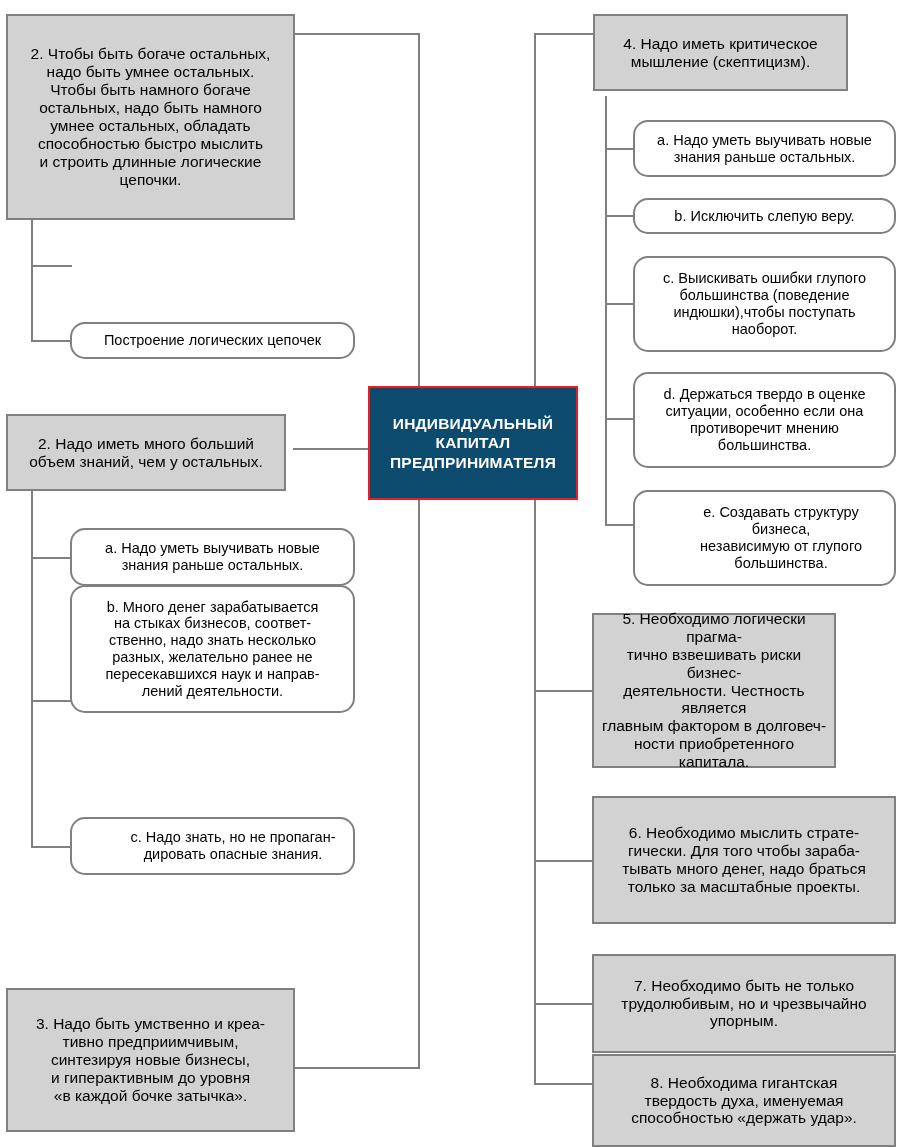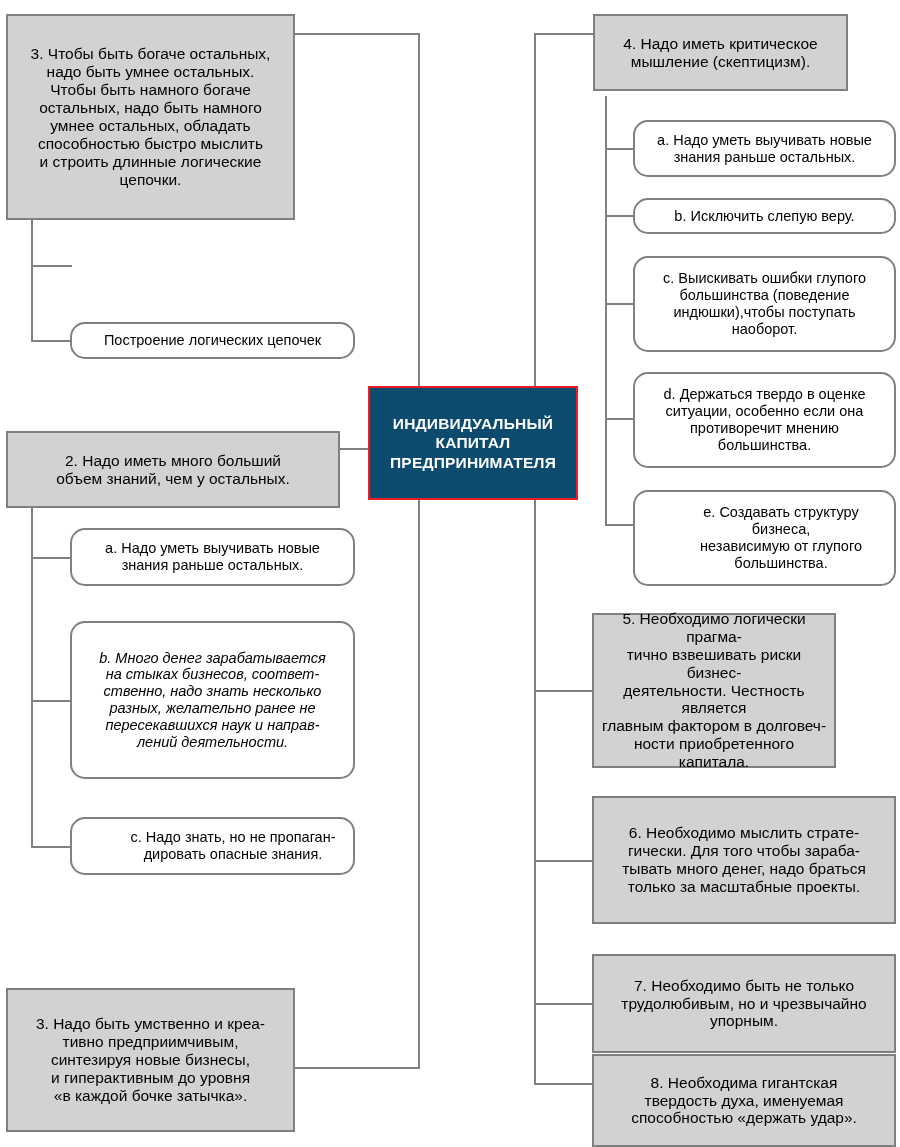--- a/index.html
+++ b/index.html
@@ -89,46 +89,46 @@
   <div class="line v" style="left:605px; top:96px; height:429px;"></div>
   <div class="line h" style="left:605px; top:148px; width:30px;"></div>
   <div class="line h" style="left:605px; top:215px; width:30px;"></div>
   <div class="line h" style="left:605px; top:303px; width:30px;"></div>
   <div class="line h" style="left:605px; top:418px; width:30px;"></div>
   <div class="line h" style="left:605px; top:524px; width:30px;"></div>
 
   <div class="line h" style="left:345px; top:448px; width:0px;"></div>
 
   <div class="node main-node" style="left:6px; top:14px; width:289px; height:206px;">
-    <span class="txt">3. Чтобы быть богаче остальных,
+    <span class="txt">2. Чтобы быть богаче остальных,
 надо быть умнее остальных.
 Чтобы быть намного богаче
 остальных, надо быть намного
 умнее остальных, обладать
 способностью быстро мыслить
 и строить длинные логические
 цепочки.</span>
   </div>
 
 
   <div class="node sub-node" style="left:70px; top:322px; width:285px; height:37px;">
     <span class="txt">Построение логических цепочек</span>
   </div>
 
-  <div class="node main-node" style="left:6px; top:431px; width:334px; height:77px;">
+  <div class="node main-node" style="left:6px; top:414px; width:280px; height:77px;">
     <span class="txt">2. Надо иметь много больший
 объем знаний, чем у остальных.</span>
   </div>
 
   <div class="node sub-node" style="left:70px; top:528px; width:285px; height:58px;">
     <span class="txt">a. Надо уметь выучивать новые
 знания раньше остальных.</span>
   </div>
 
-  <div class="node sub-node" style="left:70px; top:621px; width:285px; height:158px;font-style:italic;">
+  <div class="node sub-node" style="left:70px; top:585px; width:285px; height:128px;">
     <span class="txt">b. Много денег зарабатывается
 на стыках бизнесов, соответ-
 ственно, надо знать несколько
 разных, желательно ранее не
 пересекавшихся наук и направ-
 лений деятельности.</span>
   </div>
 
   <div class="node sub-node" style="left:70px; top:817px; width:285px; height:58px;padding-left:47px;">
     <span class="txt">c. Надо знать, но не пропаган-

